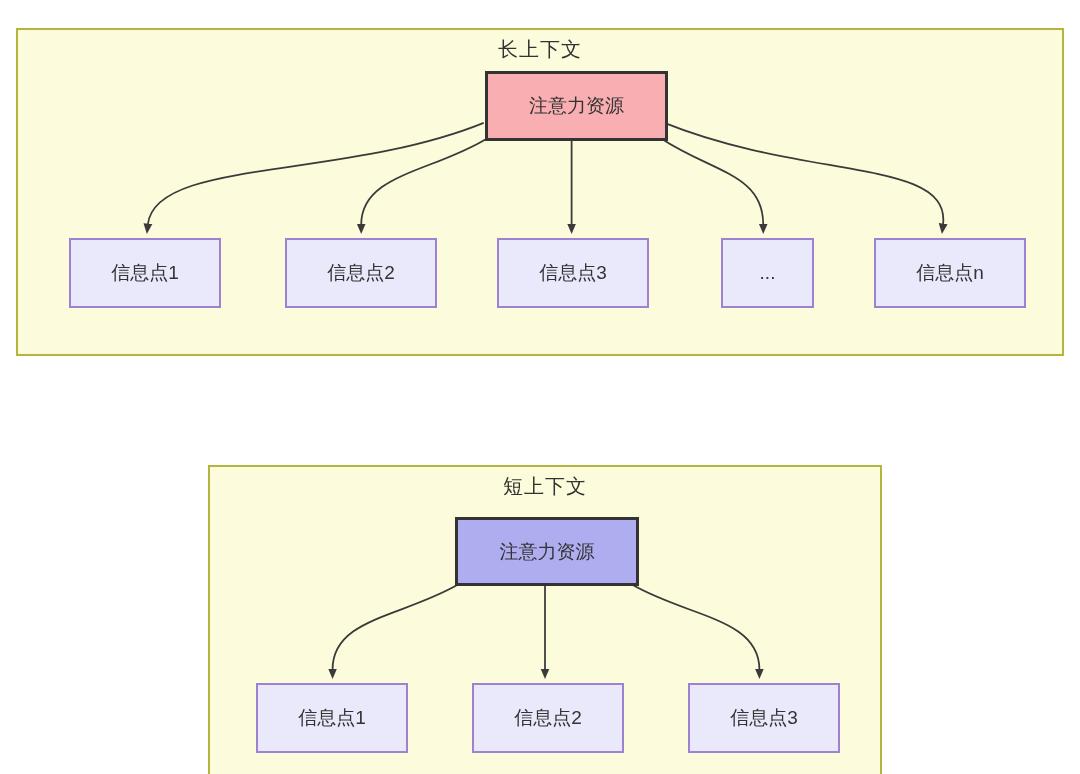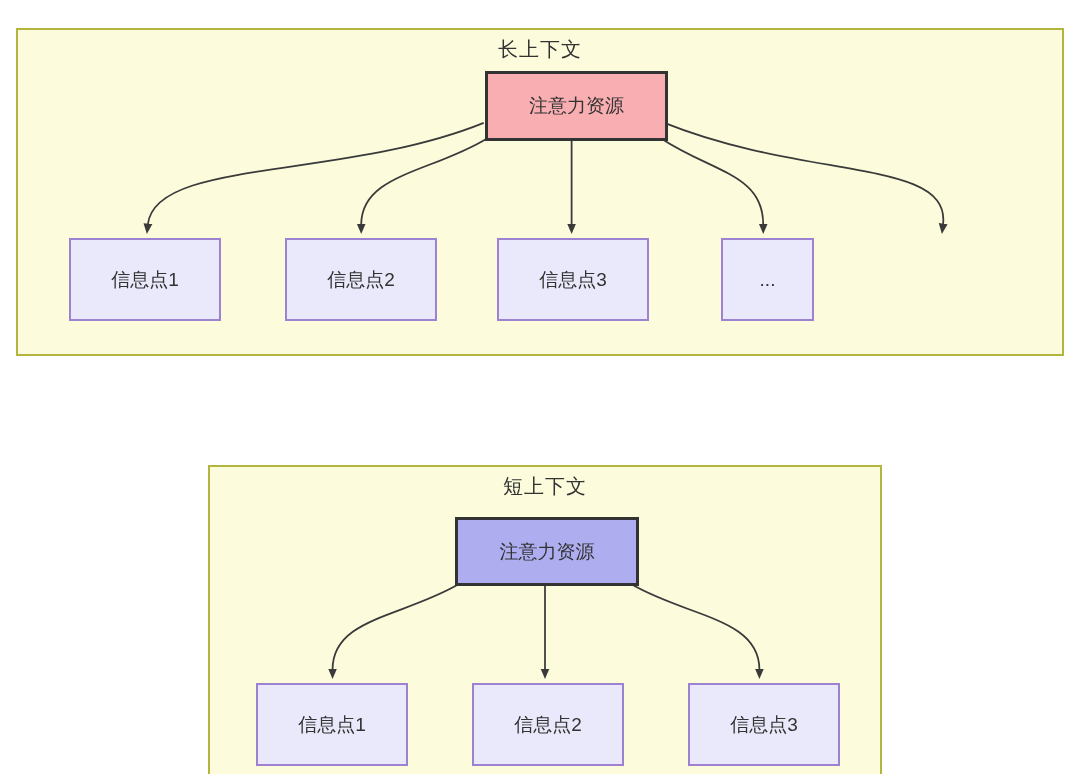--- a/index.html
+++ b/index.html
@@ -55,21 +55,21 @@
     left:467px;top:41px;width:183px;height:70px;
     background:var(--attention-long-fill);
   }
   .attention-short{
     left:245px;top:50px;width:184px;height:69px;
     background:var(--attention-short-fill);
   }
   .info{
     background:var(--info-fill);
     border:2px solid var(--info-border);
-    height:83px;
+    height:70px;
   }
   .panel-long .info{top:208px;}
   .panel-short .info{top:216px;}
   .l-info-1{left:51px;width:152px;}
   .l-info-2{left:267px;width:152px;}
   .l-info-3{left:479px;width:152px;}
   .l-info-dots{left:703px;width:93px;}
   .l-info-n{left:856px;width:152px;}
   .s-info-1{left:46px;width:152px;}
   .s-info-2{left:262px;width:152px;}
@@ -114,20 +114,23 @@
   </div>
   <div class="node info l-info-2">
     <span>信息点2</span>
   </div>
   <div class="node info l-info-3">
     <span>信息点3</span>
   </div>
   <div class="node info l-info-dots">
     <span>...</span>
   </div>
+  <div class="node info l-info-n">
+    <span>信息点n</span>
+  </div>
 </div>
 
 <div class="panel panel-short">
   <div class="panel-title">短上下文</div>
 
   <svg class="edges" viewBox="0 0 674 336">
     <defs>
       <marker id="ah-short" markerWidth="12" markerHeight="12" refX="1" refY="5" orient="auto" markerUnits="userSpaceOnUse">
         <path d="M0,0.5 L10.5,5 L0,9.5 z" fill="#3A3A3A"></path>
       </marker>

